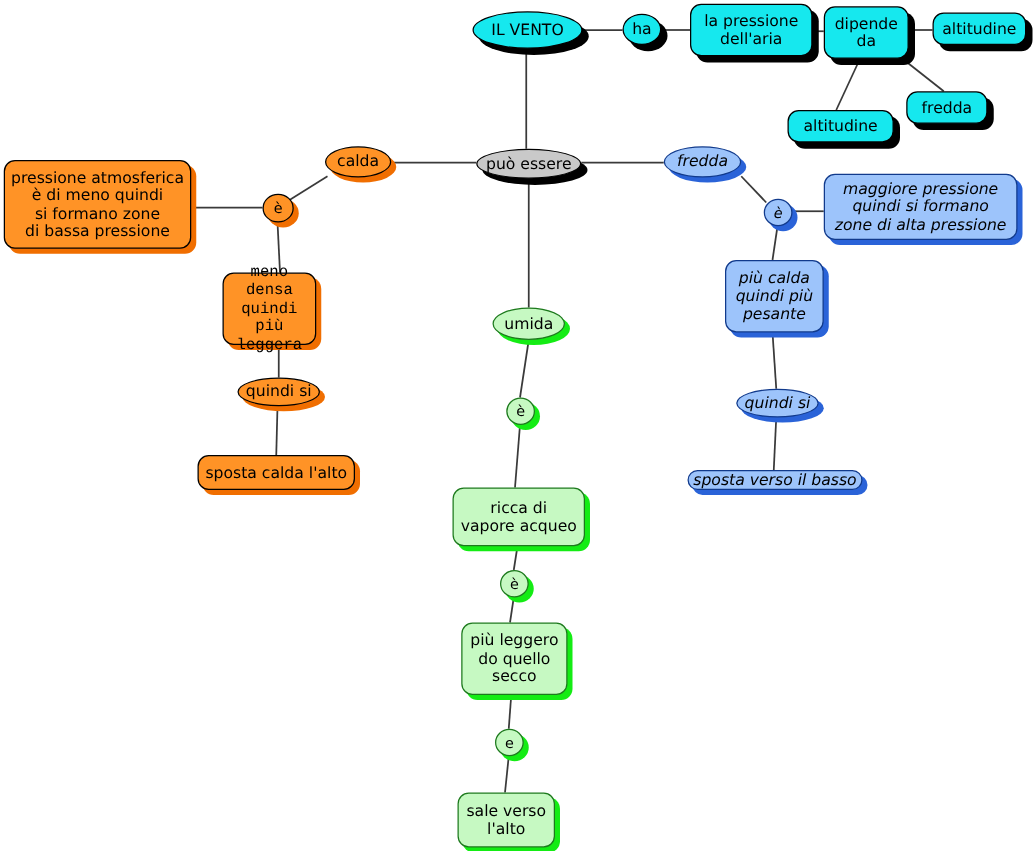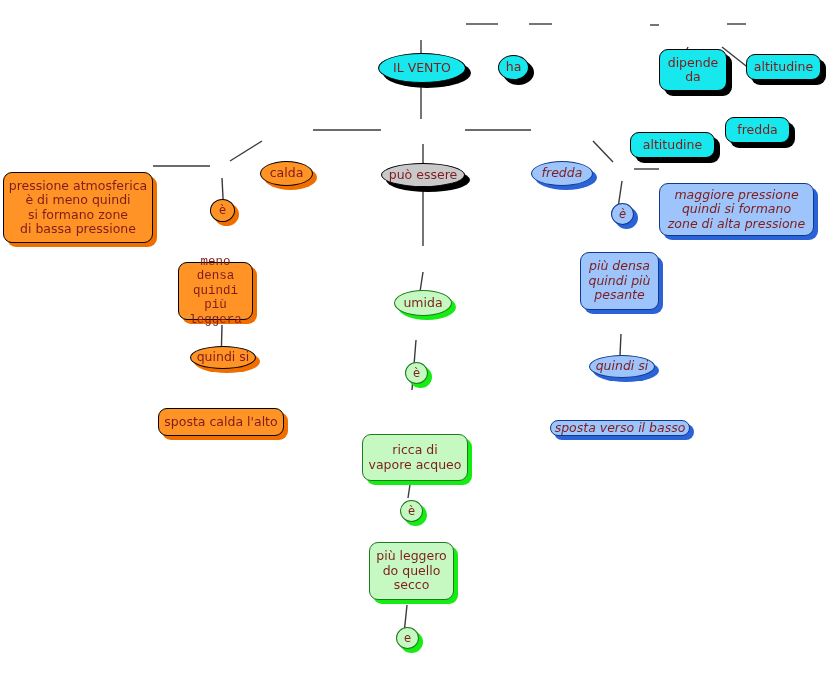--- a/index.html
+++ b/index.html
@@ -25,26 +25,25 @@
   }
   .node {
     position: absolute;
     box-sizing: border-box;
     display: flex;
     align-items: center;
     justify-content: center;
     text-align: center;
     font-size: 12.5px;
     line-height: 14.5px;
-    color: #7f1d1d;
+    color: #000000;
     white-space: pre-line;
     border-style: solid;
     border-width: 1.6px;
     z-index: 5;
-    margin-top: 44px;
   }
 
   
   .cyan {
     background: #16e8ee;
     border-color: #000000;
     box-shadow: 5px 5px 0 0 #000000;
     border-radius: 9px;
   }
   
@@ -110,20 +109,22 @@
       <line x1="409" y1="556" x2="407" y2="583" stroke="#3a3a3a" stroke-width="1.4"></line>
       <line x1="407" y1="605" x2="404" y2="634" stroke="#3a3a3a" stroke-width="1.4"></line>
       <line x1="593" y1="141" x2="613" y2="162" stroke="#3a3a3a" stroke-width="1.4"></line>
       <line x1="634" y1="169" x2="659" y2="169" stroke="#3a3a3a" stroke-width="1.4"></line>
       <line x1="622" y1="181" x2="618" y2="208" stroke="#3a3a3a" stroke-width="1.4"></line>
       <line x1="618" y1="266" x2="621" y2="311" stroke="#3a3a3a" stroke-width="1.4"></line>
       <line x1="621" y1="334" x2="619" y2="376" stroke="#3a3a3a" stroke-width="1.4"></line>
     </svg>
 <div class="node cyan pill" style="left: 378px; top: 9px; width: 88px; height: 30px;">IL VENTO</div>
     <div class="node cyan pill" style="left: 498px; top: 11px; width: 31px; height: 25px;">ha</div>
+    <div class="node cyan" style="left: 552px; top: 3px; width: 98px; height: 42px;">la pressione
+dell'aria</div>
     <div class="node cyan" style="left: 659px; top: 5px; width: 68px; height: 42px;">dipende
 da</div>
     <div class="node cyan" style="left: 746px; top: 10px; width: 75px; height: 26px;">altitudine</div>
     <div class="node cyan" style="left: 725px; top: 73px; width: 65px; height: 26px;">fredda</div>
     <div class="node cyan" style="left: 630px; top: 88px; width: 85px; height: 26px;">altitudine</div>
     <div class="node grey pill" style="left: 381px; top: 119px; width: 84px; height: 24px;">può essere</div>
     <div class="node orange pill" style="left: 260px; top: 117px; width: 53px; height: 25px;">calda</div>
     <div class="node orange tiny" style="left: 210px; top: 155px; width: 25px; height: 23px;">è</div>
     <div class="node orange" style="left: 3px; top: 128px; width: 150px; height: 71px;">pressione atmosferica
 è di meno quindi
@@ -136,23 +137,25 @@
     <div class="node orange" style="left: 158px; top: 364px; width: 126px; height: 28px;">sposta calda l'alto</div>
     <div class="node green pill" style="left: 394px; top: 246px; width: 58px; height: 26px;">umida</div>
     <div class="node green tiny" style="left: 405px; top: 318px; width: 23px; height: 22px;">è</div>
     <div class="node green" style="left: 362px; top: 390px; width: 106px; height: 47px;">ricca di
 vapore acqueo</div>
     <div class="node green tiny" style="left: 400px; top: 456px; width: 23px; height: 22px;">è</div>
     <div class="node green" style="left: 369px; top: 498px; width: 85px; height: 58px;">più leggero
 do quello
 secco</div>
     <div class="node green tiny" style="left: 396px; top: 583px; width: 23px; height: 22px;">e</div>
+    <div class="node green" style="left: 366px; top: 634px; width: 78px; height: 44px;">sale verso
+l'alto</div>
     <div class="node blue pill" style="left: 531px; top: 117px; width: 62px; height: 25px;">fredda</div>
     <div class="node blue tiny" style="left: 611px; top: 159px; width: 23px; height: 22px;">è</div>
     <div class="node blue" style="left: 659px; top: 139px; width: 155px; height: 53px;">maggiore pressione
 quindi si formano
 zone di alta pressione</div>
-    <div class="node blue" style="left: 580px; top: 208px; width: 79px; height: 58px;">più densa
+    <div class="node blue" style="left: 580px; top: 208px; width: 79px; height: 58px;">più calda
 quindi più
 pesante</div>
     <div class="node blue pill" style="left: 589px; top: 311px; width: 66px; height: 23px;">quindi si</div>
     <div class="node blue" style="left: 550px; top: 376px; width: 140px; height: 16px;">sposta verso il basso</div>
   </div>
 
 </body></html>

